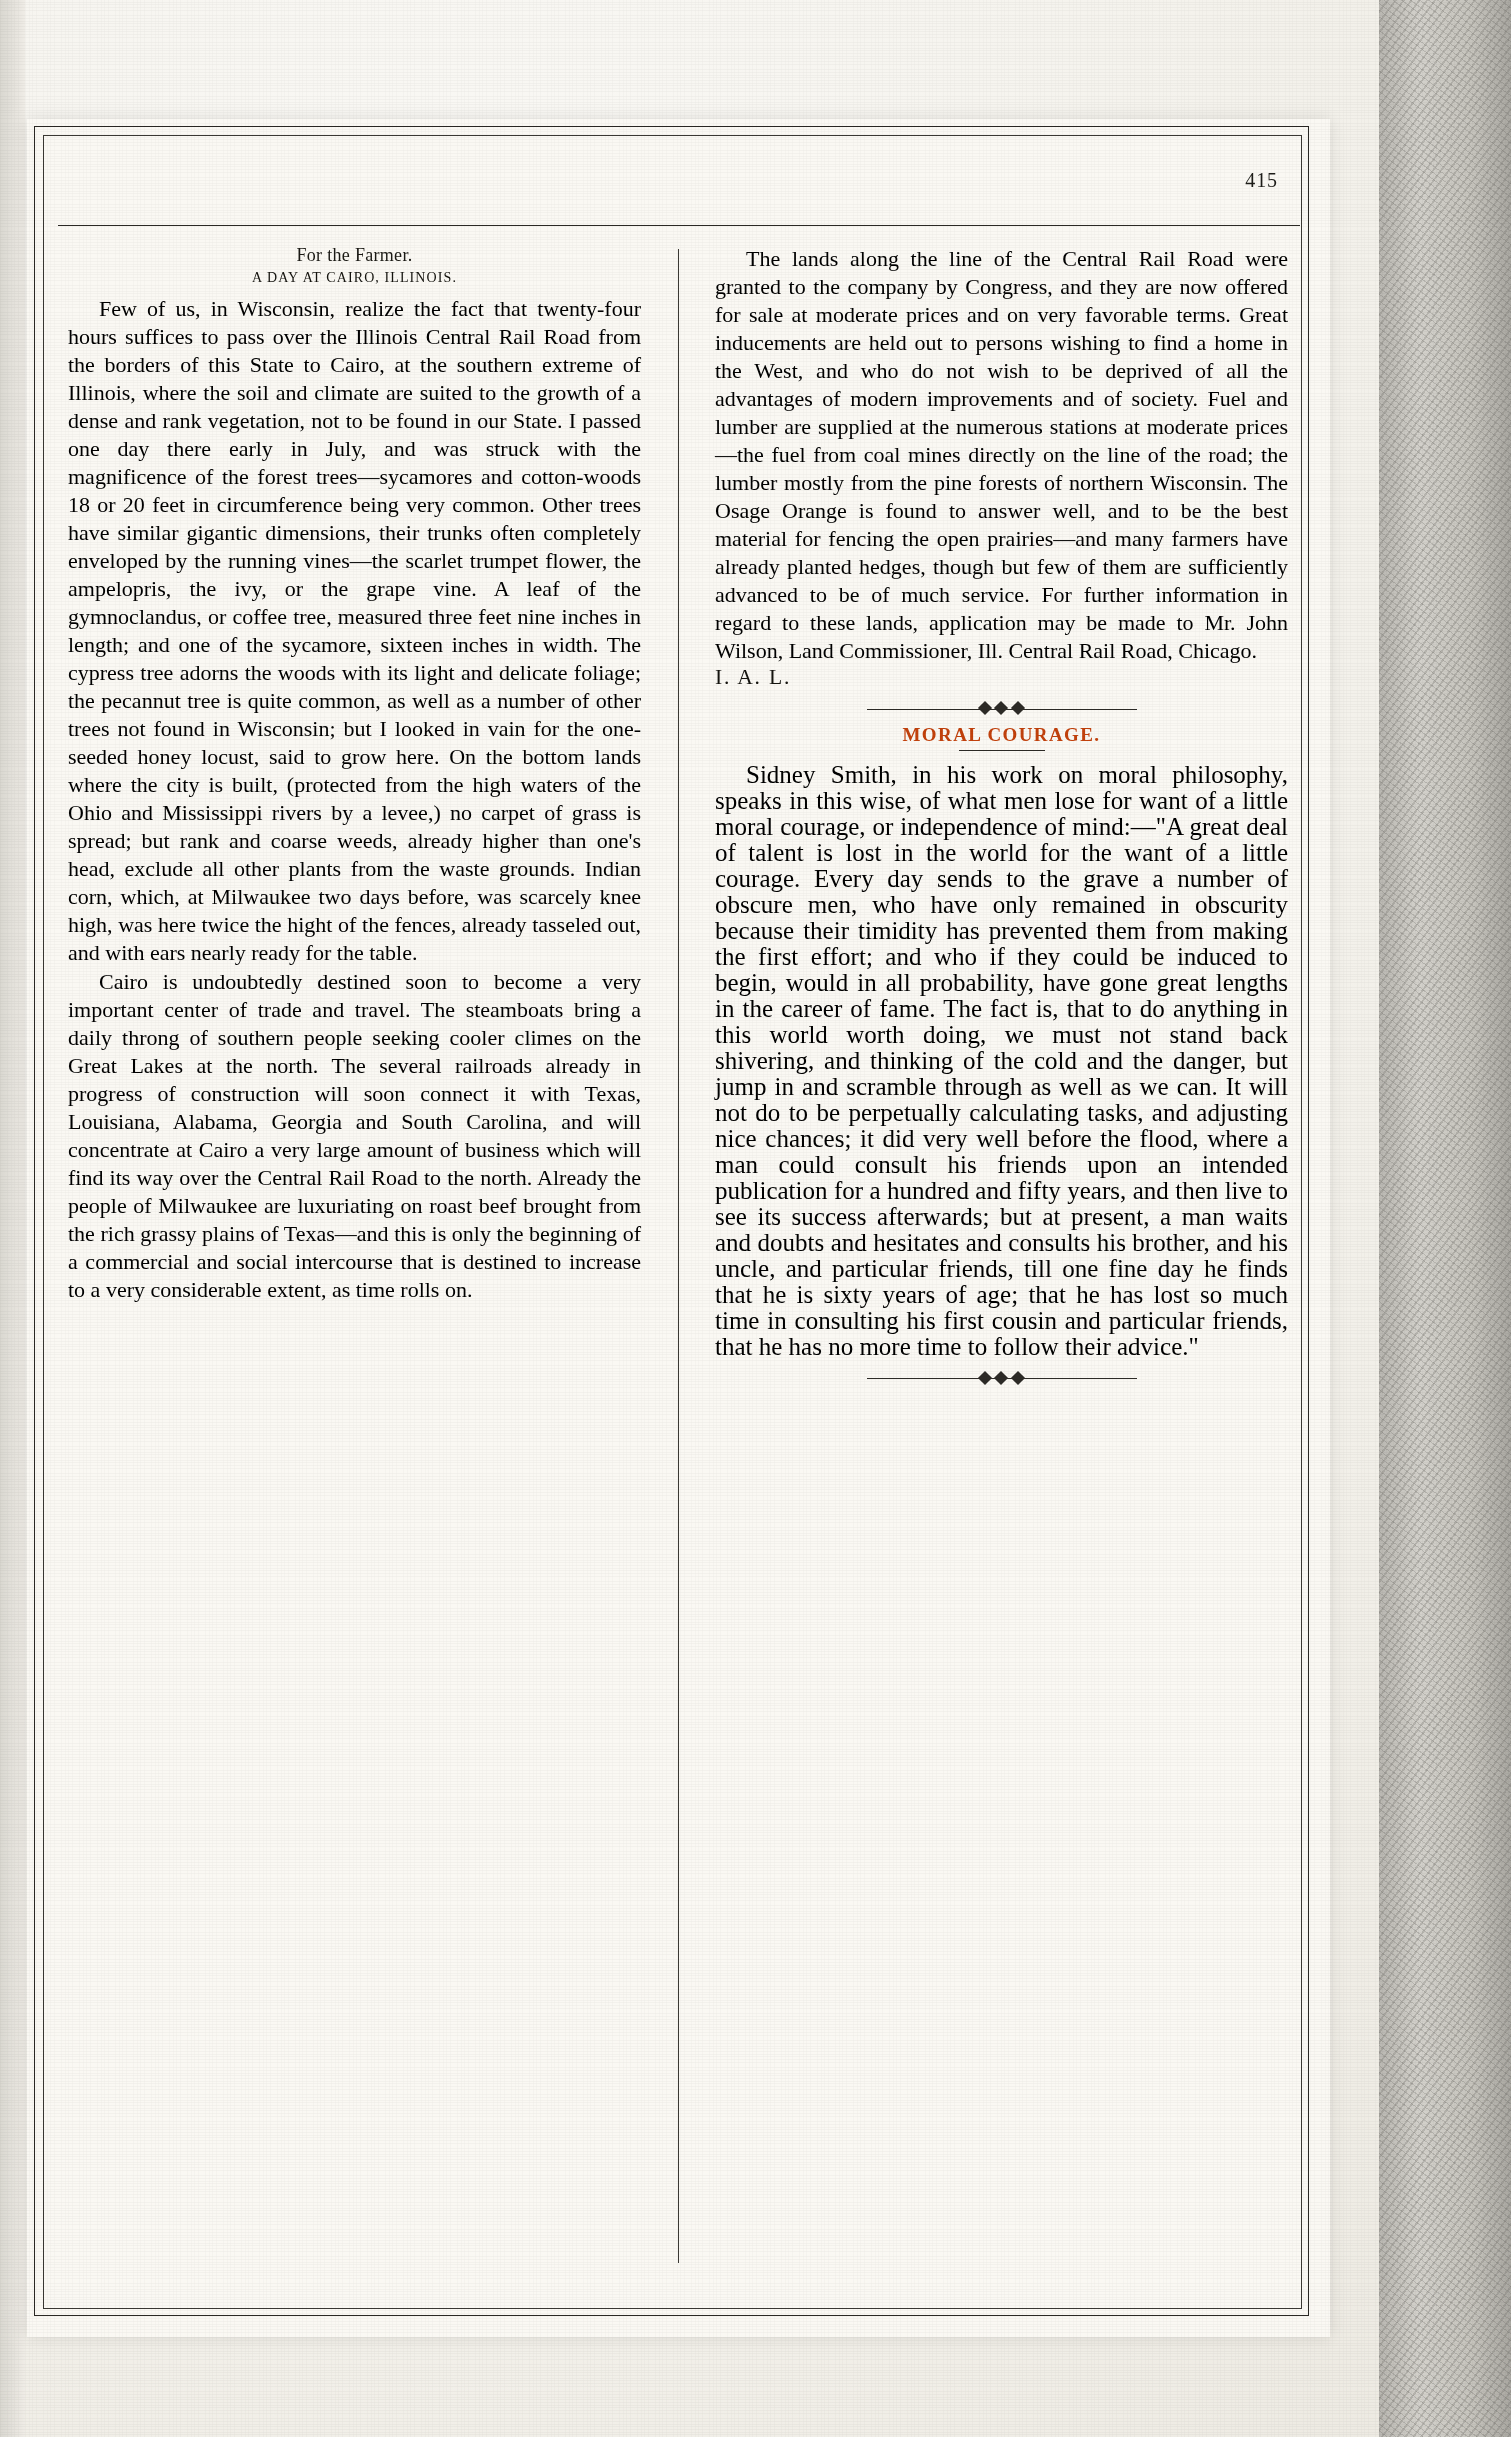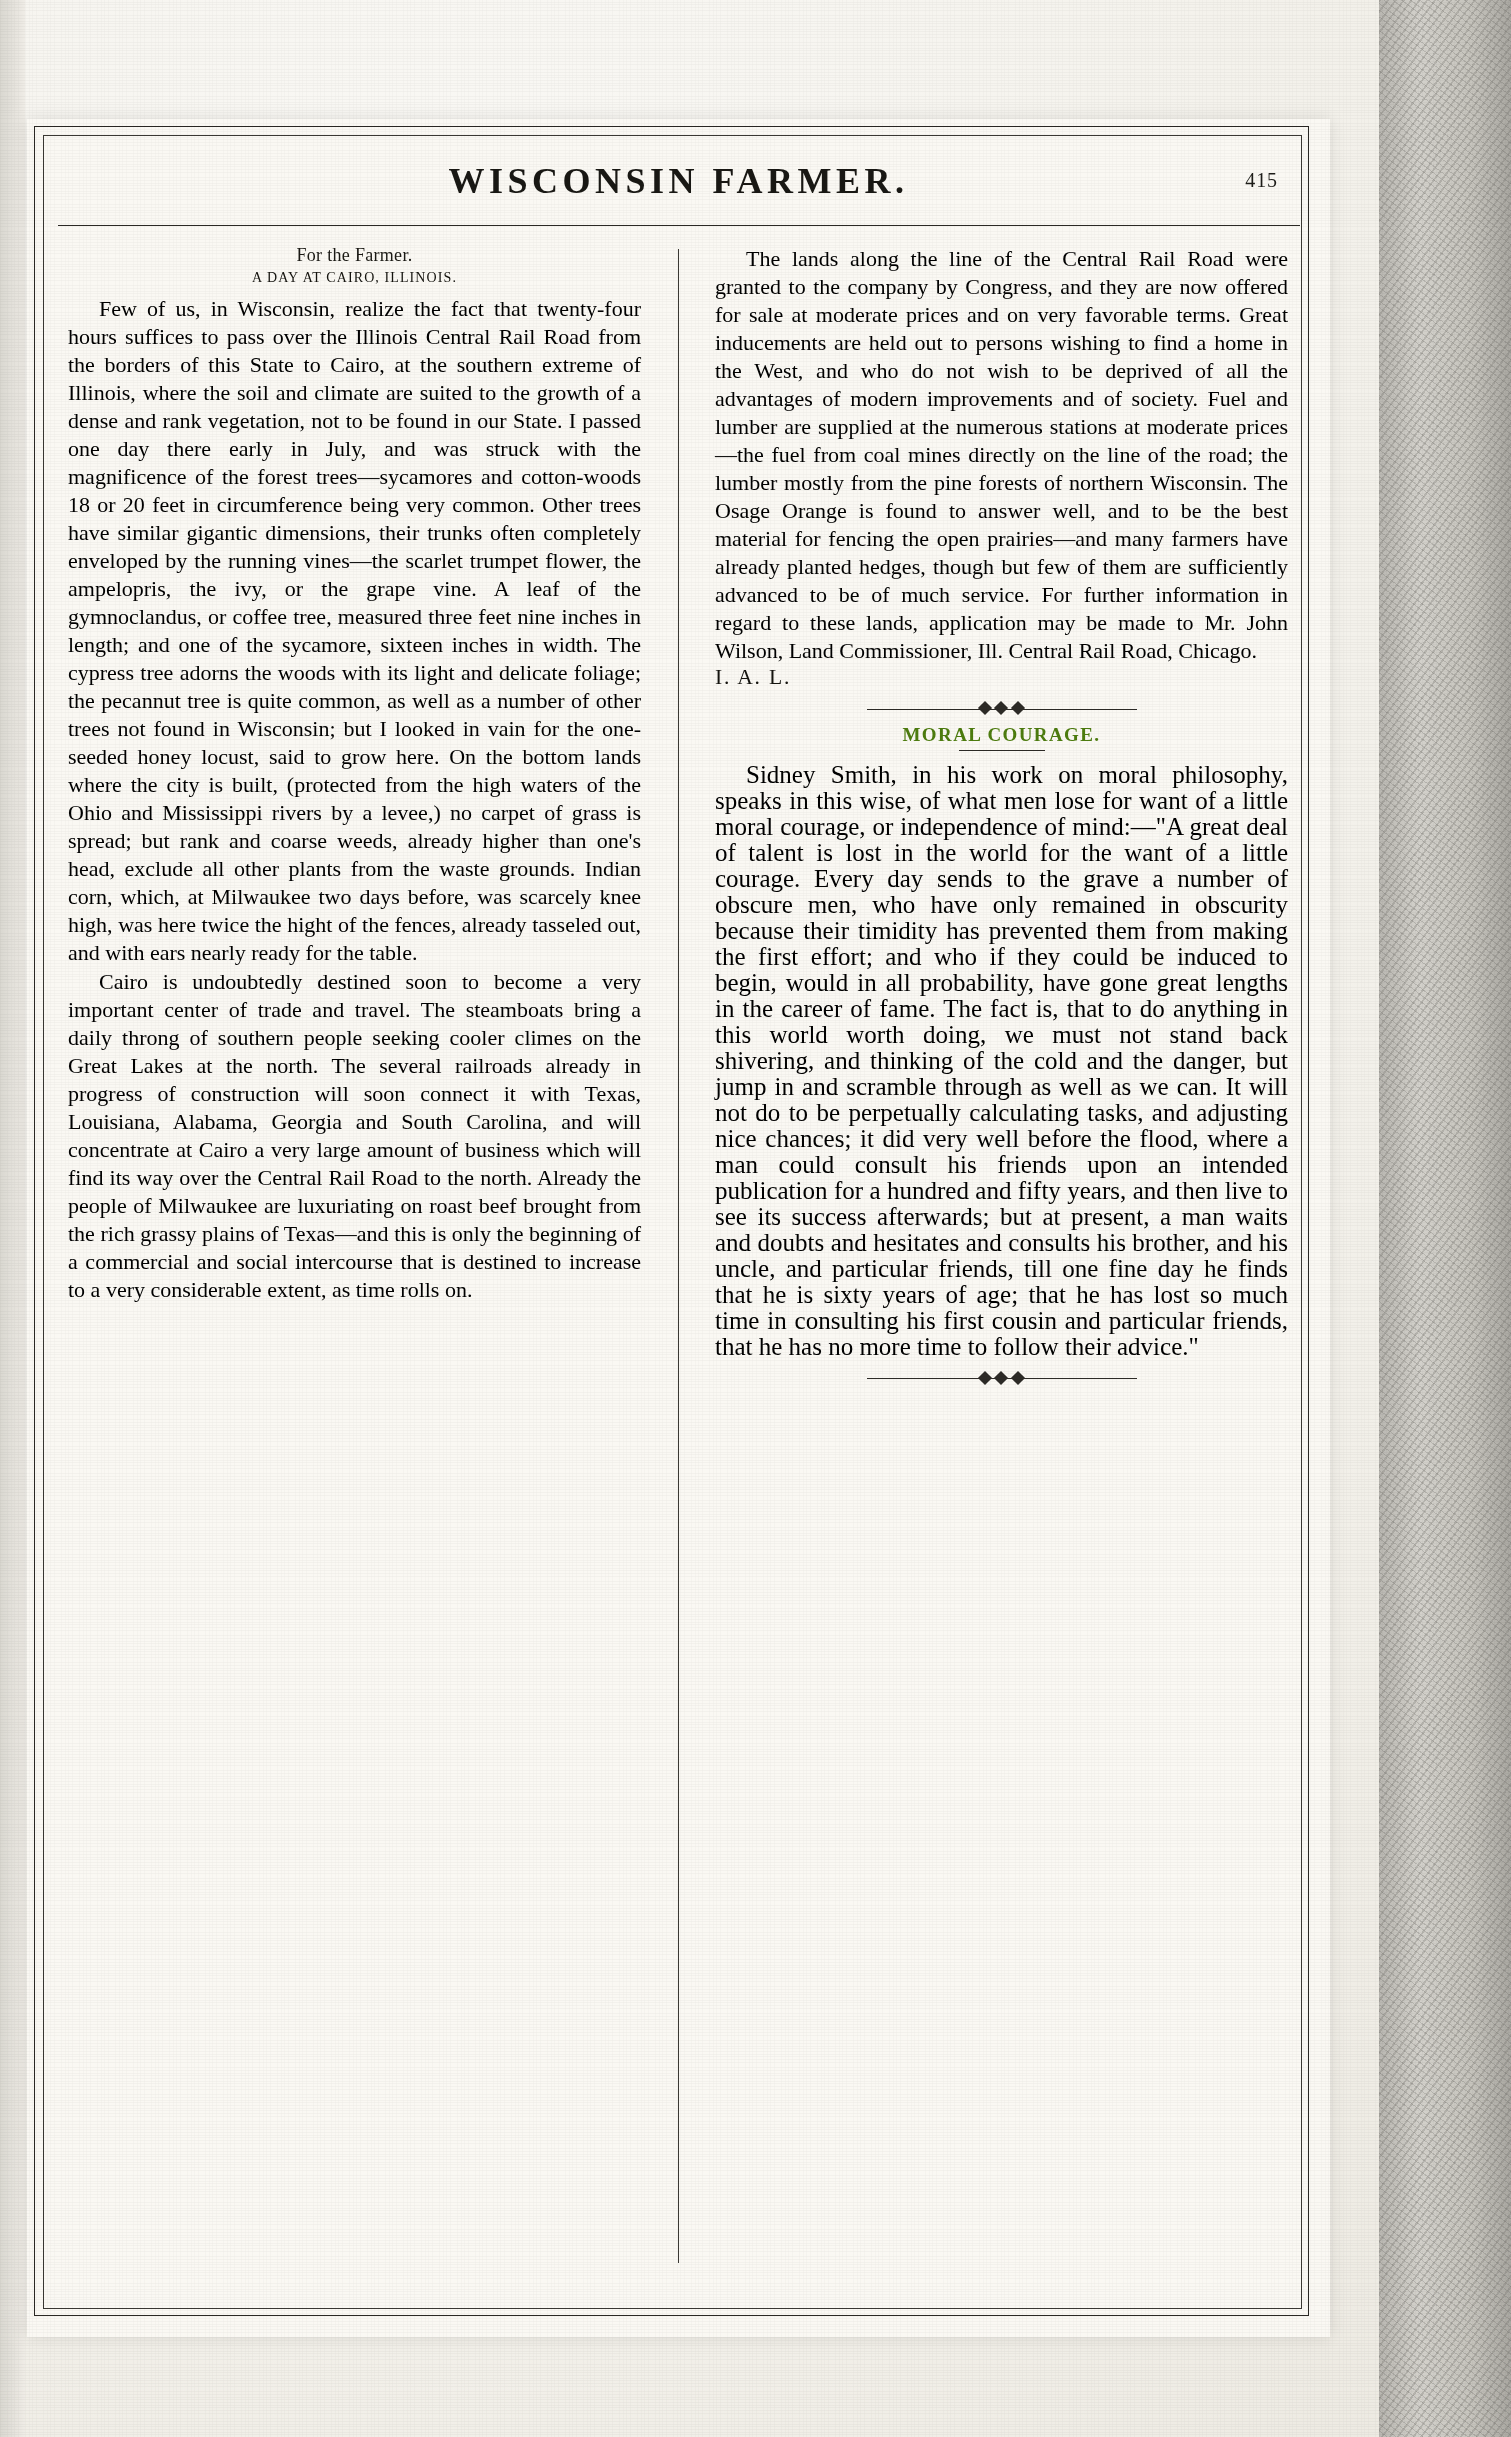--- a/index.html
+++ b/index.html
@@ -194,21 +194,21 @@
     border-top: 1.4px solid #2d2b27;
     margin: 3.6px auto 10.8px auto;
   }
 
   .section-title {
     text-align: center;
     font-size: 19px;
     letter-spacing: 1.4px;
     margin: 1.8px 0 1.8px 0;
     font-weight: bold;
-    color: #4d7c0f;
+    color: #c2410c;
   }
 
   
   #grain {
     position: absolute;
     left: 0; top: 0;
     width: 1512px; height: 2438px;
     pointer-events: none;
     opacity: 0.055;
     background-image:
@@ -221,21 +221,20 @@
 
 <div id="scan">
   <div id="left-edge"></div>
   <div id="right-edge"></div>
 
   <div id="page">
     <div class="frame-outer"></div>
     <div class="frame-inner"></div>
 
     <div id="masthead">
-      <div id="journal-title">WISCONSIN FARMER.</div>
       <div id="page-number">415</div>
     </div>
     <div id="masthead-rule"></div>
 
     <div id="columns">
       <div id="col-divider"></div>
 
       <div class="col" id="col-left">
         <div class="kicker">For the Farmer.</div>
         <h2 class="headline">A DAY AT CAIRO, ILLINOIS.</h2>

